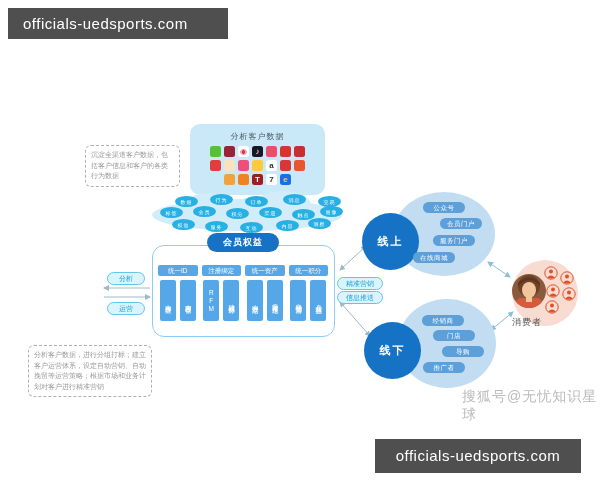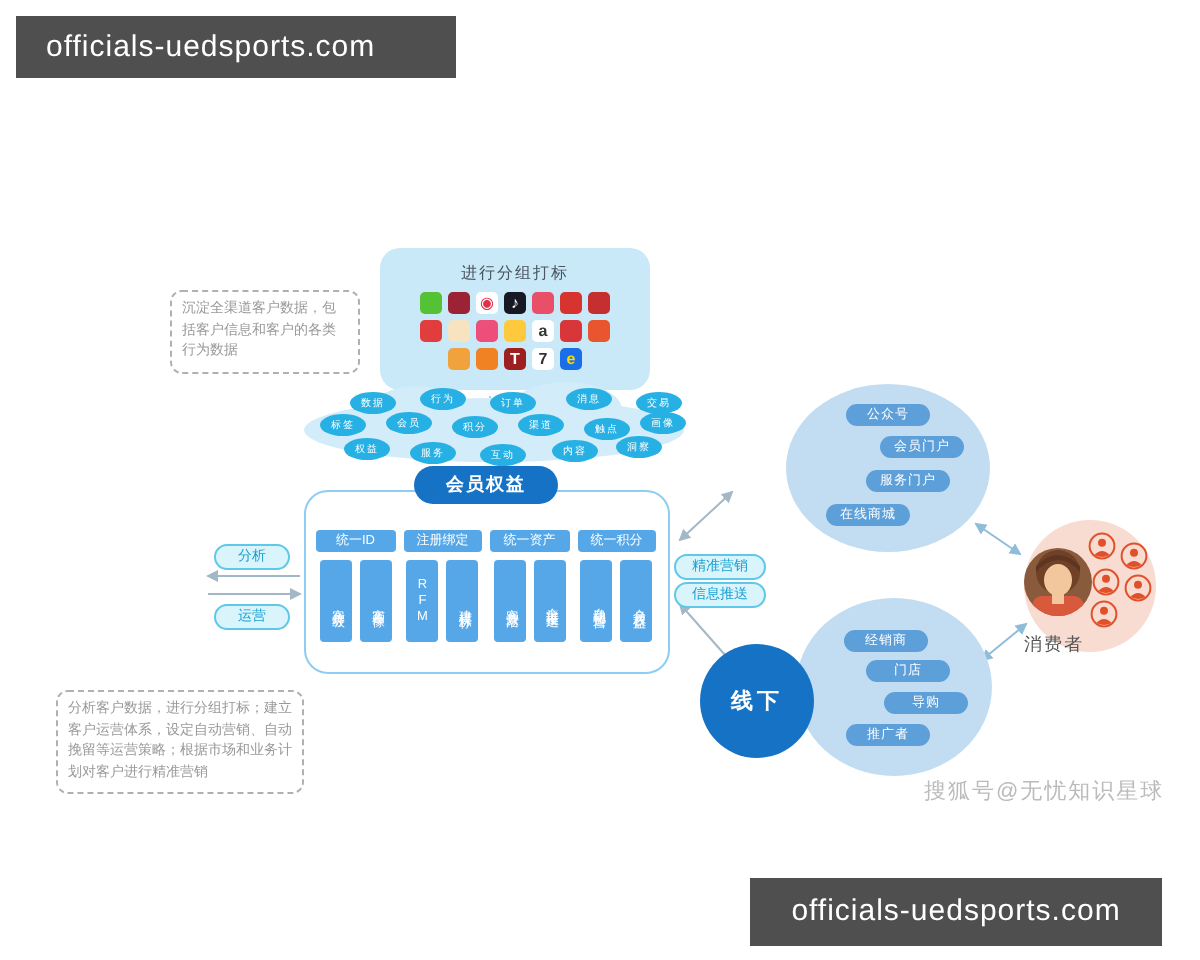--- a/index.html
+++ b/index.html
@@ -57,21 +57,21 @@
   .group-ellipse{background:#c2ddf1;border-radius:50%;}
   .chan-pill{position:absolute;z-index:3;background:#5c9fd9;color:#fff;font-size:6.5px;
              height:11px;line-height:11px;text-align:center;border-radius:6px;width:42px;
              letter-spacing:.5px;}
   
   .consumer-circle{left:512px;top:260px;width:66px;height:66px;background:#f9dcd1;
                    border-radius:50%;}
   .consumer-label{left:512px;top:316px;width:66px;font-size:9px;color:#555;
                   letter-spacing:1px;}
   .person{position:absolute;}
-  .watermark{left:462px;top:388px;font-size:11px;color:#bbb;letter-spacing:1px;}
+  .watermark{left:462px;top:388px;font-size:14px;color:#bbb;letter-spacing:1px;}
 </style>
 </head>
 <body>
 
 <div id="canvas">
 
   <div class="banner top">officials-uedsports.com</div>
 
   <svg id="arrow-layer" width="600" height="480">
     <defs>
@@ -85,21 +85,21 @@
     <line x1="245" y1="198" x2="245" y2="229" stroke="#a9cfe4" stroke-width="1" marker-end="url(#ah-b)"></line>
     <line x1="150" y1="288" x2="104" y2="288" stroke="#a3b8c6" stroke-width="1" marker-end="url(#ah-g)"></line>
     <line x1="104" y1="297" x2="150" y2="297" stroke="#a3b8c6" stroke-width="1" marker-end="url(#ah-g)"></line>
     <line x1="340" y1="270" x2="366" y2="246" stroke="#a3b8c6" stroke-width="1" marker-start="url(#ah-g)" marker-end="url(#ah-g)"></line>
     <line x1="340" y1="302" x2="370" y2="336" stroke="#a3b8c6" stroke-width="1" marker-start="url(#ah-g)" marker-end="url(#ah-g)"></line>
     <line x1="488" y1="262" x2="510" y2="277" stroke="#8fbcd9" stroke-width="1" marker-start="url(#ah-b)" marker-end="url(#ah-b)"></line>
     <line x1="491" y1="330" x2="513" y2="312" stroke="#8fbcd9" stroke-width="1" marker-start="url(#ah-b)" marker-end="url(#ah-b)"></line>
   </svg>
 
   <div class="node entry-box">
-    <div class="entry-title">进行分组打标</div>
+    <div class="entry-title">分析客户数据</div>
     <div class="icon-grid" id="iconGrid">
         <div class="icon-row">
           <span class="app-icon" style="background: rgb(85, 193, 53); color: rgb(255, 255, 255);"></span>
           <span class="app-icon" style="background: rgb(155, 35, 53); color: rgb(255, 255, 255);"></span>
           <span class="app-icon" style="background: rgb(255, 255, 255); color: rgb(224, 49, 75);">◉</span>
           <span class="app-icon" style="background: rgb(22, 24, 35); color: rgb(255, 255, 255);">♪</span>
           <span class="app-icon" style="background: rgb(233, 79, 104); color: rgb(255, 255, 255);"></span>
           <span class="app-icon" style="background: rgb(215, 51, 47); color: rgb(255, 255, 255);"></span>
           <span class="app-icon" style="background: rgb(198, 47, 47); color: rgb(255, 255, 255);"></span>
         </div>
@@ -180,29 +180,30 @@
       </div>
     </div>
 
   <div class="pill-cyan" style="left:107px;top:272px;width:36px;">分析</div>
   <div class="pill-cyan" style="left:107px;top:302px;width:36px;">运营</div>
 
   <div class="pill-cyan" style="left:337px;top:277px;width:44px;">精准营销</div>
   <div class="pill-cyan" style="left:337px;top:291px;width:44px;">信息推送</div>
 
   <div class="node group-ellipse" style="left:393px;top:192px;width:102px;height:84px;"></div>
+  <div class="node big-circle chan-circle" style="left:362px;top:213px;">线上</div>
   <div id="onlinePills">
       <div class="chan-pill" style="left: 423px; top: 202px; z-index: 3;">公众号</div>
       <div class="chan-pill" style="left: 440px; top: 218px; z-index: 3;">会员门户</div>
       <div class="chan-pill" style="left: 433px; top: 235px; z-index: 3;">服务门户</div>
       <div class="chan-pill" style="left: 413px; top: 252px; z-index: 3;">在线商城</div>
     </div>
 
   <div class="node group-ellipse" style="left:398px;top:299px;width:98px;height:89px;"></div>
-  <div class="node big-circle chan-circle" style="left:350px;top:322px;">线下</div>
+  <div class="node big-circle chan-circle" style="left:364px;top:322px;">线下</div>
   <div id="offlinePills">
       <div class="chan-pill" style="left: 422px; top: 315px; z-index: 3;">经销商</div>
       <div class="chan-pill" style="left: 433px; top: 330px; z-index: 3;">门店</div>
       <div class="chan-pill" style="left: 442px; top: 346px; z-index: 3;">导购</div>
       <div class="chan-pill" style="left: 423px; top: 362px; z-index: 3;">推广者</div>
     </div>
 
   <div class="node consumer-circle">
     <svg class="person" style="left:0px;top:14px;" width="34" height="34" viewBox="0 0 34 34">
       <defs>

